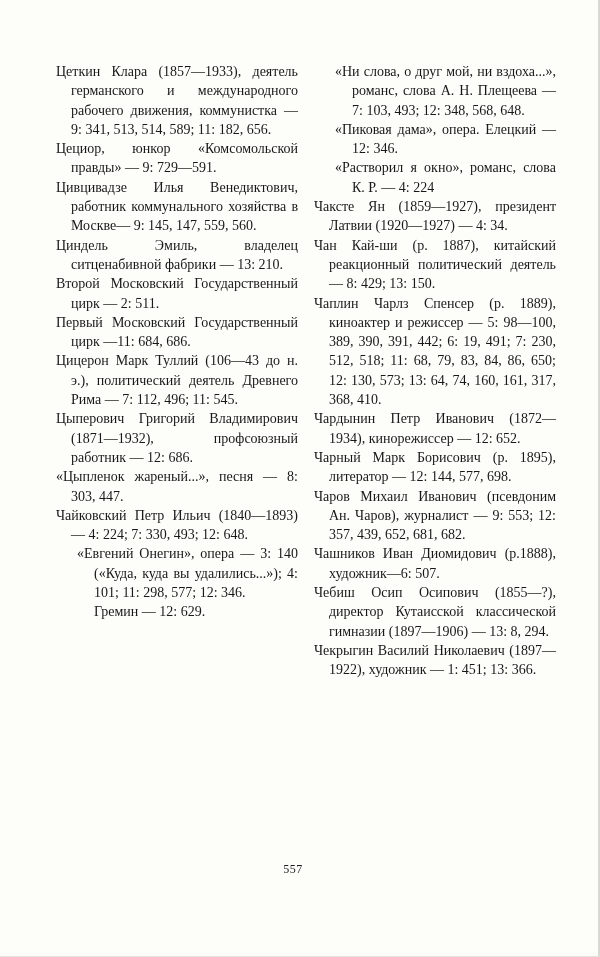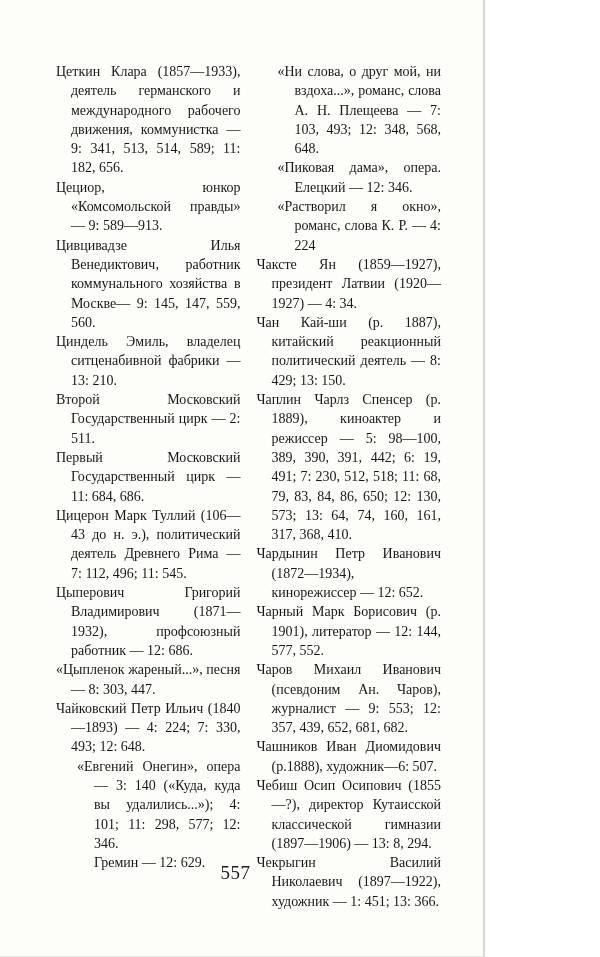--- a/index.html
+++ b/index.html
@@ -2,21 +2,21 @@
 <html><head>
 <meta charset="utf-8">
 <style>
   html, body {
     margin: 0;
     padding: 0;
     background: #ffffff;
   }
   .page {
     position: relative;
-    width: 485px;
+    width: 600px;
     height: 957px;
     box-sizing: border-box;
     background: #fdfdfa;
     border-right: 2px solid #d9d8d2;
     border-bottom: 1px solid #e3e2dc;
     font-family: "Liberation Serif", "DejaVu Serif", serif;
     color: #181818;
     padding: 62px 42px 0 56px;
     overflow: hidden;
   }
@@ -50,55 +50,55 @@
   }
   .section-start {
     margin-top: 19px !important;
   }
   .page-number {
     position: absolute;
     left: 0;
     right: 12px;
     top: 862px;
     text-align: center;
-    font-size: 19px;
+    font-size: 12px;
     letter-spacing: 0.5px;
     color: #1c1c1c;
   }
 </style>
 </head>
 <body>
 
 <div class="page">
   <div class="columns">
 
     <div class="col">
       <p class="entry">Цеткин Клара (1857—1933), деятель германского и международного рабочего движения, коммунистка — 9: 341, 513, 514, 589; 11: 182, 656.</p>
-      <p class="entry">Цециор, юнкор «Комсомольской правды» — 9: 589—913.</p>
+      <p class="entry">Цециор, юнкор «Комсомольской правды» — 9: 729—591.</p>
       <p class="entry">Цивцивадзе Илья Венедиктович, работник коммунального хозяйства в Москве— 9: 145, 147, 559, 560.</p>
       <p class="entry">Циндель Эмиль, владелец ситценабивной фабрики — 13: 210.</p>
       <p class="entry">Второй Московский Государственный цирк — 2: 511.</p>
       <p class="entry">Первый Московский Государственный цирк —11: 684, 686.</p>
       <p class="entry">Цицерон Марк Туллий (106—43 до н. э.), политический деятель Древнего Рима — 7: 112, 496; 11: 545.</p>
       <p class="entry">Цыперович Григорий Владимирович (1871—1932), профсоюзный работник — 12: 686.</p>
       <p class="entry">«Цыпленок жареный...», песня — 8: 303, 447.</p>
       <p class="entry">Чайковский Петр Ильич (1840—1893) — 4: 224; 7: 330, 493; 12: 648.</p>
       <p class="subentry">«Евгений Онегин», опера — 3: 140 («Куда, куда вы удалились...»); 4: 101; 11: 298, 577; 12: 346.</p>
       <p class="subentry deep">Гремин — 12: 629.</p>
     </div>
 
     <div class="col">
       <p class="subentry">«Ни слова, о друг мой, ни вздоха...», романс, слова А. Н. Плещеева — 7: 103, 493; 12: 348, 568, 648.</p>
       <p class="subentry">«Пиковая дама», опера. Елецкий — 12: 346.</p>
       <p class="subentry">«Растворил я окно», романс, слова К. Р. — 4: 224</p>
       <p class="entry">Чаксте Ян (1859—1927), президент Латвии (1920—1927) — 4: 34.</p>
       <p class="entry">Чан Кай-ши (р. 1887), китайский реакционный политический деятель — 8: 429; 13: 150.</p>
       <p class="entry">Чаплин Чарлз Спенсер (р. 1889), киноактер и режиссер — 5: 98—100, 389, 390, 391, 442; 6: 19, 491; 7: 230, 512, 518; 11: 68, 79, 83, 84, 86, 650; 12: 130, 573; 13: 64, 74, 160, 161, 317, 368, 410.</p>
       <p class="entry">Чардынин Петр Иванович (1872—1934), кинорежиссер — 12: 652.</p>
-      <p class="entry">Чарный Марк Борисович (р. 1901), литератор — 12: 144, 577, 552.</p>
+      <p class="entry">Чарный Марк Борисович (р. 1895), литератор — 12: 144, 577, 698.</p>
       <p class="entry">Чаров Михаил Иванович (псевдоним Ан. Чаров), журналист — 9: 553; 12: 357, 439, 652, 681, 682.</p>
       <p class="entry">Чашников Иван Диомидович (р.1888), художник—6: 507.</p>
       <p class="entry">Чебиш Осип Осипович (1855—?), директор Кутаисской классической гимназии (1897—1906) — 13: 8, 294.</p>
       <p class="entry">Чекрыгин Василий Николаевич (1897—1922), художник — 1: 451; 13: 366.</p>
     </div>
 
   </div>
 
   <div class="page-number">557</div>
 </div>

